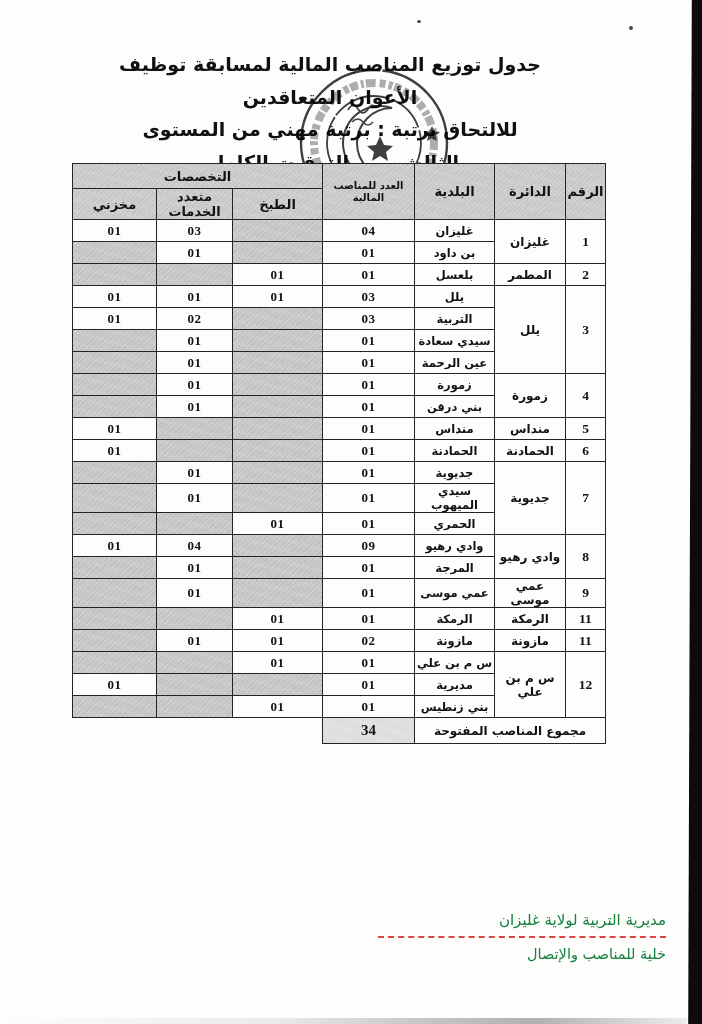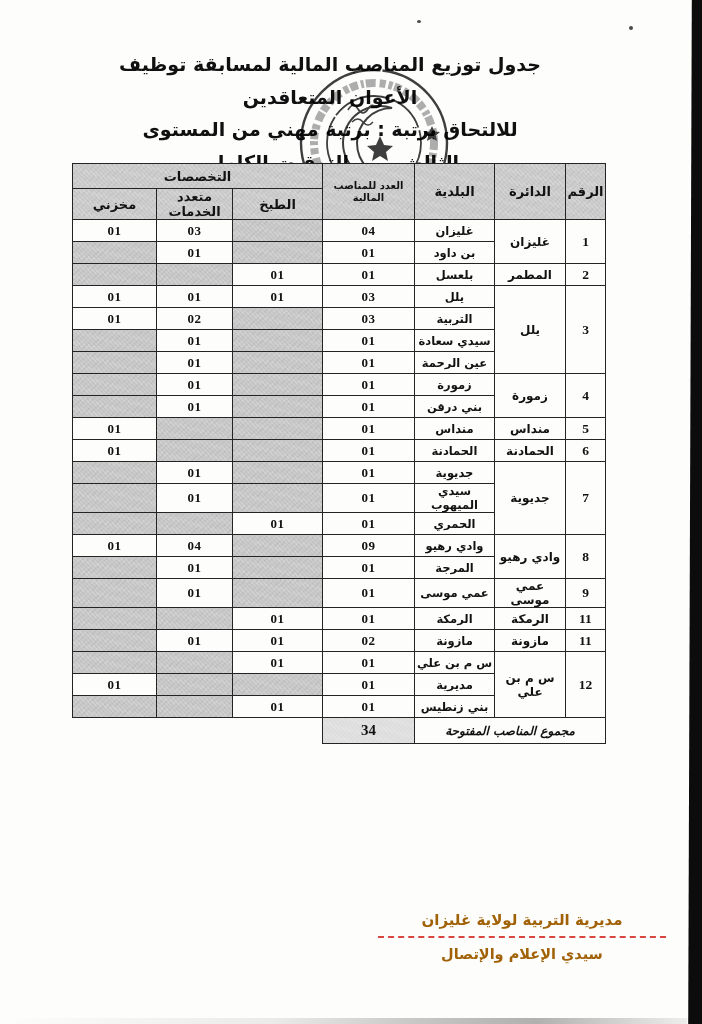--- a/index.html
+++ b/index.html
@@ -31,26 +31,26 @@
                      repeating-linear-gradient(-43deg,rgba(0,0,0,.06) 0 1px,transparent 1px 4px);
     font-size:13px;}
   .hd.small{font-size:10px;line-height:1.15;}
   .sh{background-color:#c6c6c6;
     background-image:repeating-linear-gradient(47deg,rgba(255,255,255,.28) 0 1px,transparent 1px 3px),
                      repeating-linear-gradient(-43deg,rgba(0,0,0,.07) 0 1px,transparent 1px 4px);}
   .val{font-family:"Liberation Serif","DejaVu Serif",serif;font-size:13px;letter-spacing:.5px;}
   .muni{font-size:11.5px;}
   .dist{font-size:12px;}
   .num{font-family:"Liberation Serif","DejaVu Serif",serif;font-size:13.5px;}
-  .total-label{font-size:12px;font-style:italic;}
+  .total-label{font-size:12px;}
   .total-val{font-family:"Liberation Serif","DejaVu Serif",serif;font-size:15px;background-color:#dcdcdc;
     background-image:repeating-linear-gradient(47deg,rgba(255,255,255,.3) 0 1px,transparent 1px 3px);}
   .ghost{border:none !important;background:transparent;}
   
-  .footer{position:absolute;top:911px;left:378px;width:288px;text-align:center;color:#a16207;font-weight:bold;}
+  .footer{position:absolute;top:911px;left:378px;width:288px;color:#15803d;font-weight:normal;}
   .footer .l1{font-size:15px;}
   .footer .sep{border:none;border-top:2px dashed #d9453f;margin:7px 0 8px 0;width:100%;}
   .footer .l2{font-size:14.5px;}
 </style>
 </head>
 <body>
 
 <div class="scan-edge"></div>
 <div class="speck" style="left:417px;top:20px;width:4px;height:3px;"></div>
 <div class="speck" style="left:629px;top:26px;width:4px;height:4px;"></div>
@@ -288,14 +288,14 @@
       <td class="total-label" colspan="3">مجموع المناصب المفتوحة</td>
       <td class="total-val">34</td>
       <td class="ghost" colspan="3"></td>
     </tr>
   </tfoot>
 </table>
 
 <div class="footer">
   <div class="l1">مديرية التربية لولاية غليزان</div>
   <hr class="sep">
-  <div class="l2">سيدي الإعلام والإتصال</div>
+  <div class="l2">خلية للمناصب والإتصال</div>
 </div>
 
 </body></html>

